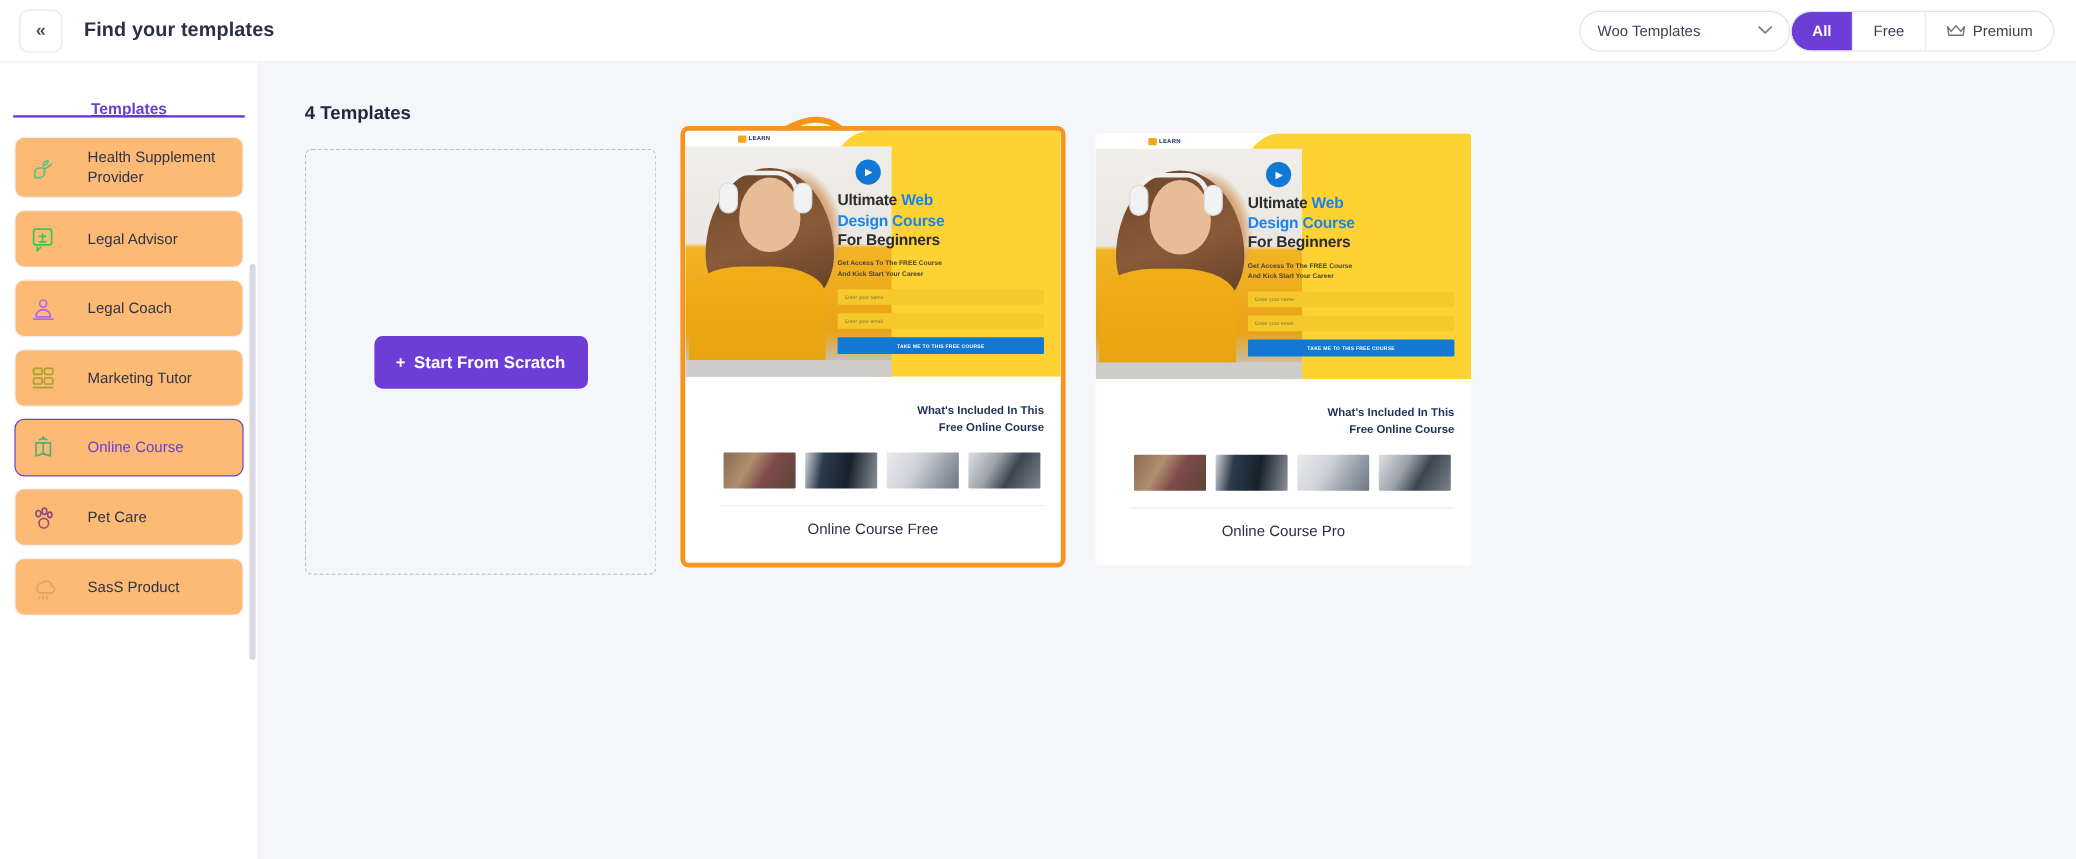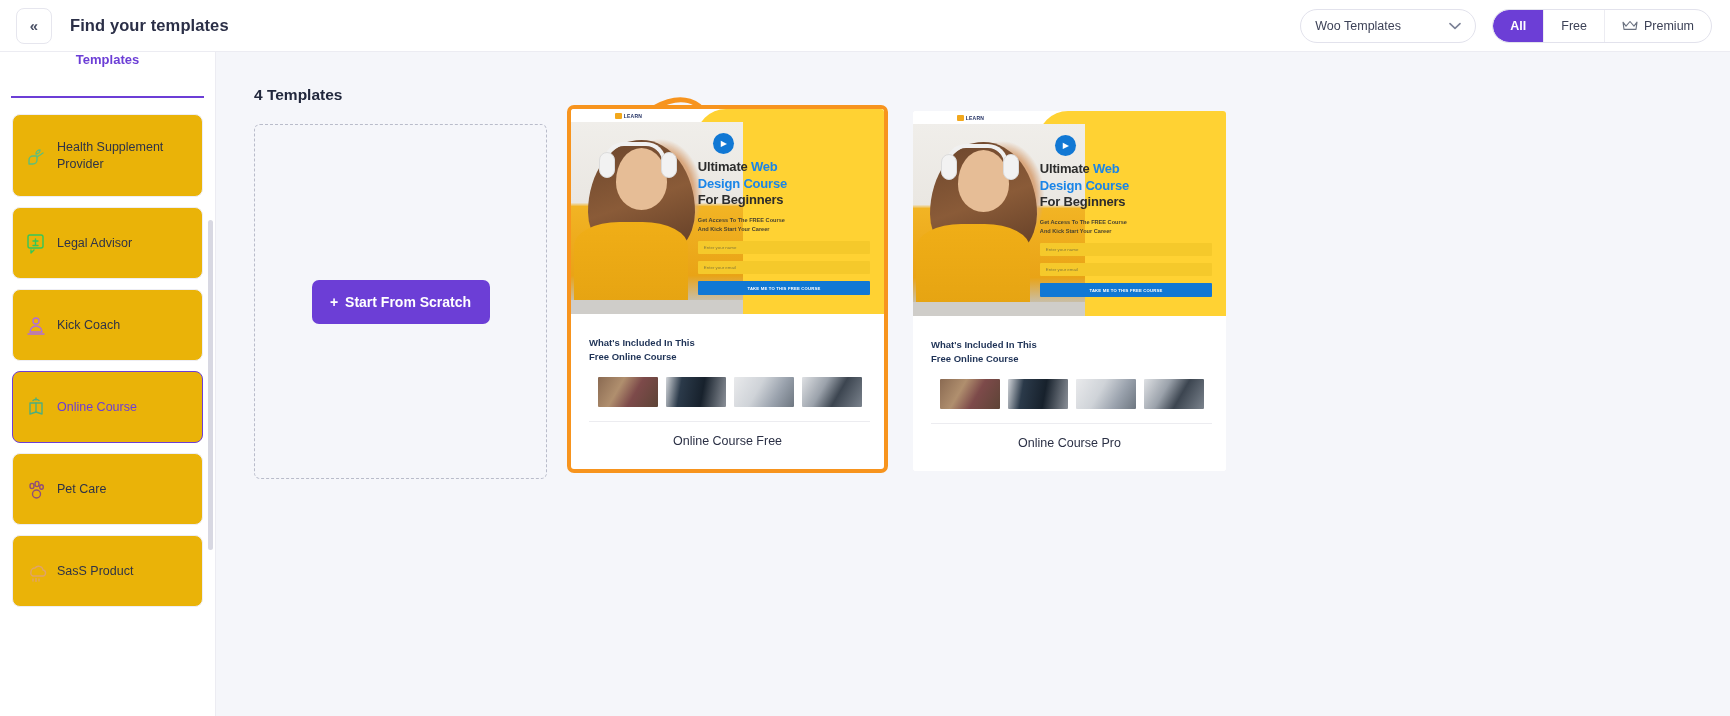--- a/index.html
+++ b/index.html
@@ -28,21 +28,21 @@
     color: #4a5065; font-size: 15px; font-weight: 700;
     cursor: pointer;
   }
   .page-title {
     margin-left: 18px;
     font-size: 16.5px; font-weight: 700; color: #2b2f47;
     letter-spacing: .1px;
   }
   .topbar-right {
     margin-left: auto; margin-right: 18px;
-    display: flex; align-items: center; gap: 16px;
+    display: flex; align-items: center; 
   }
   .select-pill {
     width: 176px; height: 34px;
     border: 1px solid #e2e2ec; border-radius: 20px;
     background: #fff;
     display: flex; align-items: center;
     padding: 0 14px;
     font-size: 12.5px; color: #3d4257;
     cursor: pointer;
   }
@@ -69,38 +69,39 @@
 
   
   .sidebar {
     position: absolute; top: 52px; left: 0;
     width: 216px; height: 664px;
     background: #fff;
     border-right: 1px solid #ececf2;
     overflow: hidden;
   }
   .side-tabbar {
-    height: 46px; display: flex; align-items: flex-start; justify-content: center;
+    height: 46px; display: flex; align-items: flex-end; justify-content: center;
     position: relative;
+    text-decoration: underline;
   }
   .side-tab {
     font-size: 13px; font-weight: 700; color: #6c3ed6;
     cursor: pointer;
   }
   .side-tab-underline {
     position: absolute; bottom: 0; left: 11px; right: 11px;
     height: 2px; background: #6c3ed6;
   }
   .side-list { padding: 16px 12px 0 12px; }
   .side-item {
     min-height: 48px;
     border: 1px solid #eeeef4; border-radius: 8px;
-    background: #eab308;
-    display: flex; align-items: center; gap: 10px;
-    padding: 24px 12px;
+    background: #fdba74;
+    display: flex; align-items: center; gap: 26px;
+    padding: 8px 12px;
     margin-bottom: 10px;
     cursor: pointer;
   }
   .side-item.selected { border: 1px solid #6c3ed6; }
   .side-item .lbl {
     font-size: 12.5px; color: #2f3347; line-height: 1.32;
   }
   .side-item.selected .lbl { color: #6c3ed6; font-weight: 500; }
   .side-ico { width: 22px; height: 22px; flex: 0 0 22px; display:block; }
   .side-scroll {
@@ -235,21 +236,21 @@
     cursor: text;
   }
   .hero-cta {
     margin-top: 7px; height: 14px;
     background: #1178d4; border-radius: 1px;
     display: flex; align-items: center; justify-content: center;
     font-size: 4.2px; font-weight: 700; color: #fff; letter-spacing: .2px;
     cursor: pointer;
   }
 
-  .tc-mid { padding: 22px 14px 0 18px; text-align: left; background:#fff; }
+  .tc-mid { padding: 22px 14px 0 18px; text-align: right; background:#fff;margin-left:11px; }
   .tc-mid-h {
     font-size: 9.5px; font-weight: 800; color: #1e3256; line-height: 1.5;
   }
   .thumbs { display: flex; gap: 8px; margin-top: 12px; justify-content: center; }
   .thumb { width: 60px; height: 30px; border-radius: 1px; }
   .th1 { background: linear-gradient(120deg,#8a6a52 0%,#b08f6e 35%,#7d4a4a 60%,#5d4436 100%); }
   .th2 { background: linear-gradient(100deg,#d3d6da 0%,#2b3a4a 25%,#17212c 60%,#8b9098 100%); }
   .th3 { background: linear-gradient(120deg,#e9eaec 0%,#cfd3d8 40%,#9aa2ad 70%,#6d7680 100%); }
   .th4 { background: linear-gradient(120deg,#dfe1e4 0%,#9ba2ab 35%,#3c4550 60%,#7b838d 100%); }
   .tc-sep { margin: 14px 0 0 0; height: 1px; background: #ececf0; }
@@ -322,21 +323,33 @@
         <span class="lbl">Legal Advisor</span>
       </div>
       <div class="side-item">
         <span>
           <svg class="side-ico" viewBox="0 0 22 22">
             <circle cx="11" cy="7" r="3" fill="none" stroke="#b06ddb" stroke-width="1.4" stroke-linecap="round" stroke-linejoin="round"></circle>
             <path d="M5 18 a6 6 0 0 1 12 0z" fill="none" stroke="#b06ddb" stroke-width="1.4" stroke-linecap="round" stroke-linejoin="round"></path>
             <path d="M3 20 h16" fill="none" stroke="#b06ddb" stroke-width="1.4" stroke-linecap="round" stroke-linejoin="round"></path>
           </svg>
         </span>
-        <span class="lbl">Kick Coach</span>
+        <span class="lbl">Legal Coach</span>
+      </div>
+      <div class="side-item">
+        <span>
+          <svg class="side-ico" viewBox="0 0 22 22">
+            <rect x="3" y="3" width="7" height="5" rx="1" fill="none" stroke="#a9a12a" stroke-width="1.4" stroke-linecap="round" stroke-linejoin="round"></rect>
+            <rect x="12" y="3" width="7" height="5" rx="1" fill="none" stroke="#a9a12a" stroke-width="1.4" stroke-linecap="round" stroke-linejoin="round"></rect>
+            <rect x="3" y="11" width="7" height="5" rx="1" fill="none" stroke="#a9a12a" stroke-width="1.4" stroke-linecap="round" stroke-linejoin="round"></rect>
+            <rect x="12" y="11" width="7" height="5" rx="1" fill="none" stroke="#a9a12a" stroke-width="1.4" stroke-linecap="round" stroke-linejoin="round"></rect>
+            <path d="M3 19 h16" fill="none" stroke="#a9a12a" stroke-width="1.4" stroke-linecap="round" stroke-linejoin="round"></path>
+          </svg>
+        </span>
+        <span class="lbl">Marketing Tutor</span>
       </div>
       <div class="side-item selected">
         <span>
           <svg class="side-ico" viewBox="0 0 22 22">
             <path d="M5 7 h12 v11 l-6-2 l-6 2z" fill="none" stroke="#4fae7d" stroke-width="1.4" stroke-linecap="round" stroke-linejoin="round"></path>
             <path d="M11 7 v9" fill="none" stroke="#4fae7d" stroke-width="1.4" stroke-linecap="round" stroke-linejoin="round"></path>
             <path d="M8 4.5 a5 5 0 0 1 6 0" fill="none" stroke="#4fae7d" stroke-width="1.4" stroke-linecap="round" stroke-linejoin="round"></path>
             <path d="M11 2 v2" fill="none" stroke="#4fae7d" stroke-width="1.4" stroke-linecap="round" stroke-linejoin="round"></path>
           </svg>
         </span>

